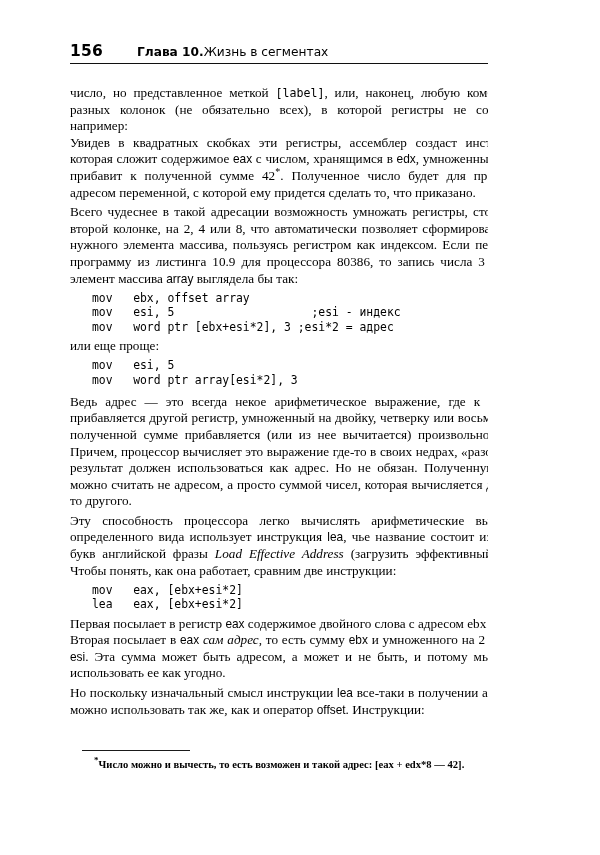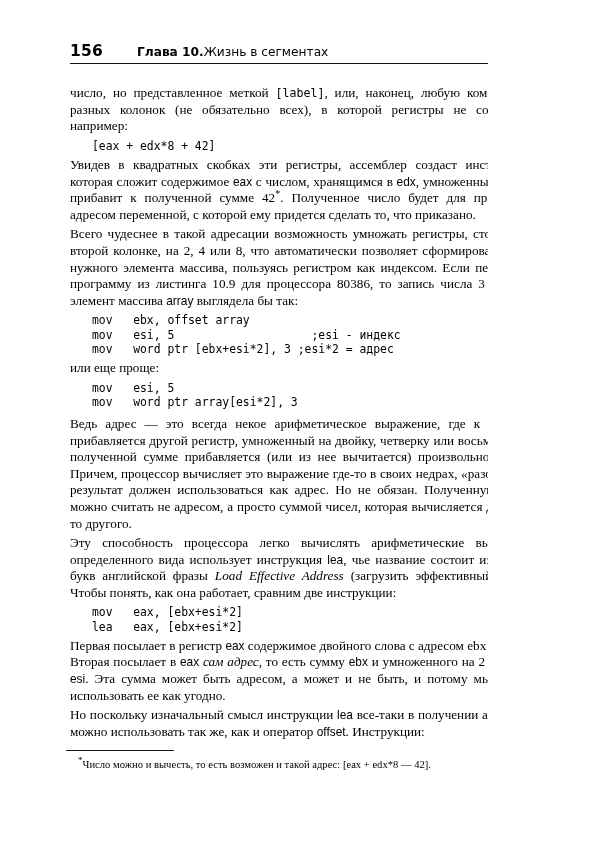--- a/index.html
+++ b/index.html
@@ -93,23 +93,24 @@
     font-family: "DejaVu Sans Mono", "Liberation Mono", monospace;
     font-size: 11.4px;
     line-height: 14.2px;
     white-space: pre;
     color: #000;
   }
 
   
   .footnote-block {
     position: absolute;
-    left: 66px;
+    left: 82px;
     top: 750px;
     width: 468px;
+    font-weight: bold;
   }
   .fn-rule {
     width: 108px;
     border-bottom: 1.4px solid #1a1a1a;
   }
   .fn-text {
     margin: 0;
     padding-top: 7px;
     padding-left: 12px;
     font-size: 10.6px;
@@ -131,21 +132,20 @@
 
     <div class="runhead">
       <span class="runhead-folio">156</span>
       <span class="runhead-chapter">Глава 10.</span>
       <span class="runhead-title">Жизнь в сегментах</span>
     </div>
     <div class="head-rule"></div>
 
     <p class="para first"><span>число, но представленное меткой </span><span class="mono-in">[label]</span><span>, или, наконец, любую комбинацию разных колонок (не обязательно всех), в которой регистры не совпадают, например:</span></p>
 
-    <pre class="code">[eax + edx*8 + 42]</pre>
 
     <p class="para"><span>Увидев в квадратных скобках эти регистры, ассемблер создаст инструкцию, которая сложит содержимое </span><span class="sans-in">eax</span><span> с числом, хранящимся в </span><span class="sans-in">edx</span><span>, умноженным на 8, и прибавит к полученной сумме 42</span><span class="fn-mark">*</span><span>. Полученное число будет для процессора адресом переменной, с которой ему придется сделать то, что приказано.</span></p>
 
     <p class="para gap"><span>Всего чудеснее в такой адресации возможность умножать регистры, стоящие во второй колонке, на 2, 4 или 8, что автоматически позволяет сформировать адрес нужного элемента массива, пользуясь регистром как индексом. Если переписать программу из листинга 10.9 для процессора 80386, то запись числа 3 в пятый элемент массива </span><span class="sans-in">array</span><span> выглядела бы так:</span></p>
 
     <pre class="code">mov   ebx, offset array
 mov   esi, 5                    ;esi - индекс
 mov   word ptr [ebx+esi*2], 3 ;esi*2 = адрес</pre>
 
     <p class="para">или еще проще:</p>

